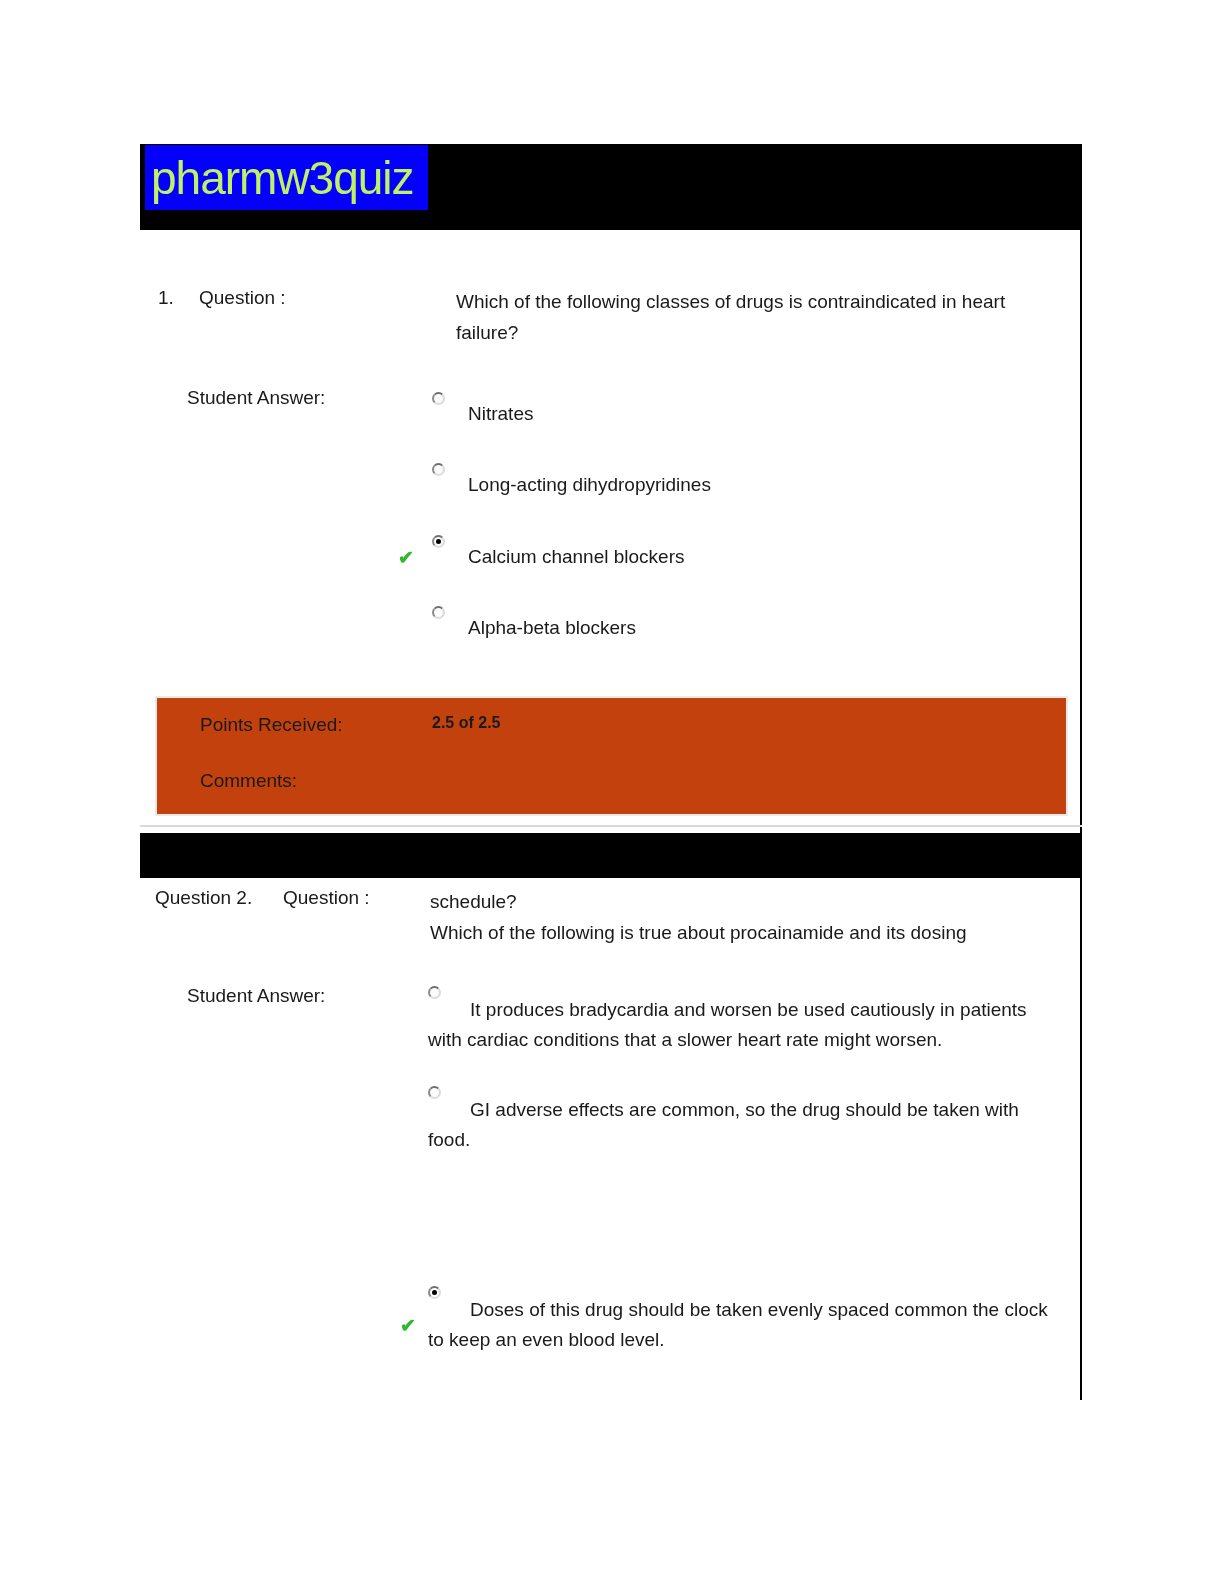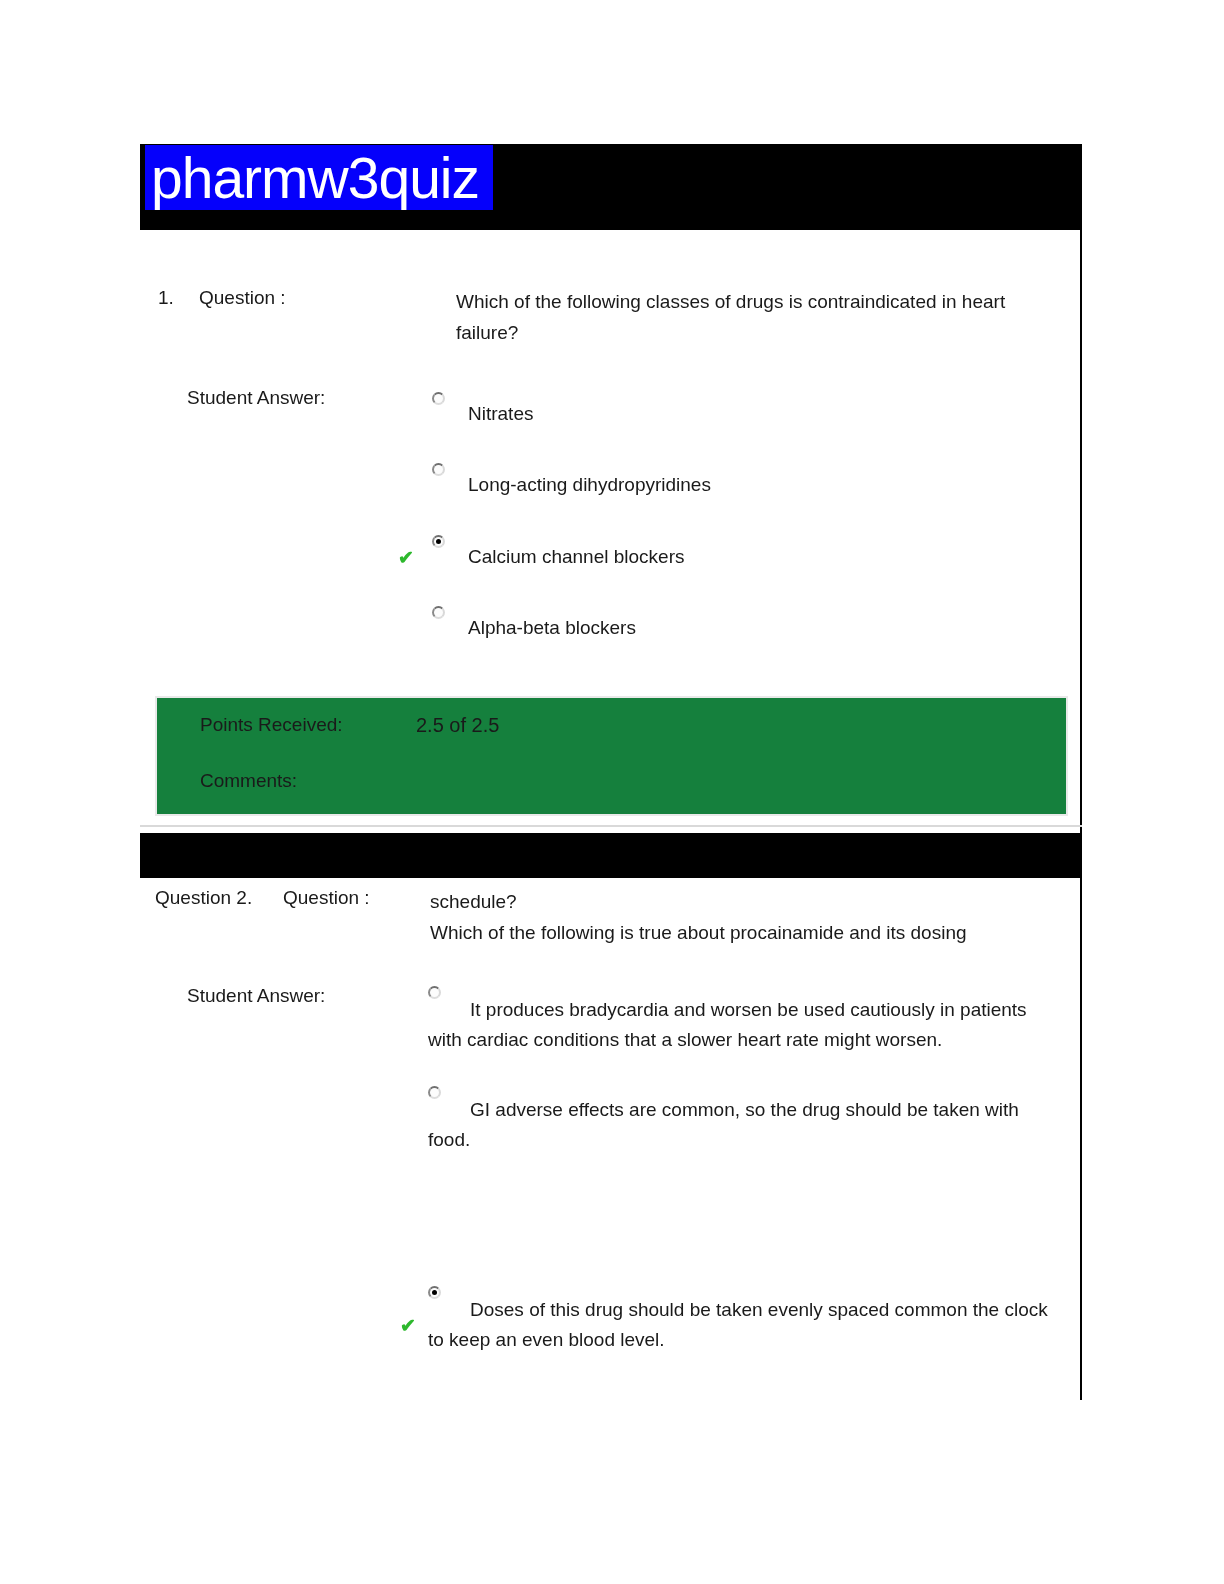--- a/index.html
+++ b/index.html
@@ -18,21 +18,21 @@
     position:absolute; left:140px; top:144px; width:942px; height:86px;
     background:#000000;
   }
   .title-highlight {
     position:absolute; left:5px; top:1px; height:65px;
     background:#0500fb;
     padding:0 14px 0 6px;
     display:flex; align-items:flex-start;
   }
   .title-text {
-    font-size:57px; line-height:66px; color:#ffffff;
+    font-size:46px; line-height:66px; color:#bef264;
     letter-spacing:-1px; white-space:nowrap;
   }
 
   
   .content {
     position:absolute; left:140px; top:230px; width:942px; height:1170px;
     border-right:2px solid #000000;
   }
 
   .lbl { font-size:19px; color:#1a1a1a; }
@@ -63,24 +63,24 @@
   .opt1 .check { left:-34px; top:13px; }
 
   .opt2 { position:absolute; left:288px; width:660px; font-size:19px; line-height:30px; }
   .opt2 .l1 { display:block; padding-left:42px; padding-top:9px; }
   .opt2 .l2 { display:block; }
   .opt2 .check { left:-28px; top:30px; }
 
   
   .points-box {
     position:absolute; left:15px; top:466px; width:913px; height:120px;
-    background:#15803d; border:2px solid #e9e9e9;
+    background:#c2410c; border:2px solid #e9e9e9;
   }
   .pts-label    { position:absolute; left:43px;  top:16px;  font-size:19px; }
-  .pts-value    { position:absolute; left:259px; top:16px;  font-size:20px; font-weight:normal; }
+  .pts-value    { position:absolute; left:275px; top:16px;  font-size:16px; font-weight:bold; }
   .comments-lbl { position:absolute; left:43px;  top:72px;  font-size:19px; }
 
   .rule {
     position:absolute; left:0; top:595px; width:942px; height:2px;
     background:#d9d9d9;
   }
   .bar2 {
     position:absolute; left:0; top:603px; width:942px; height:45px;
     background:#000000;
   }

